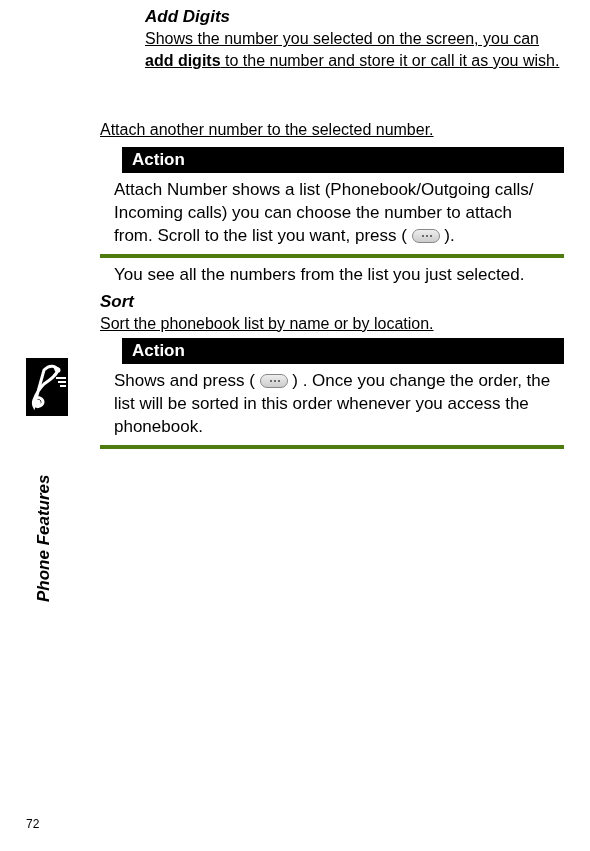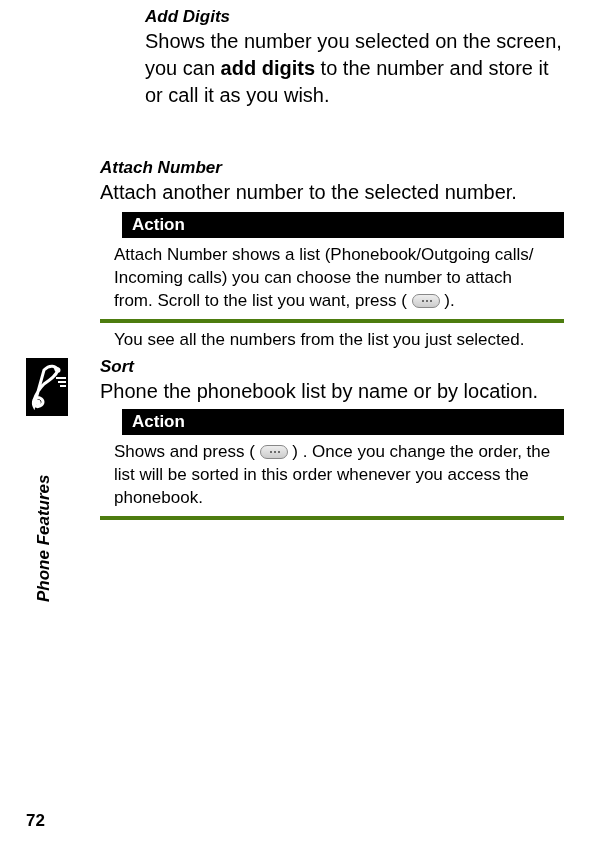--- a/index.html
+++ b/index.html
@@ -1,20 +1,20 @@
 <!DOCTYPE html>
 <html><head>
 <meta charset="utf-8">
 <style>
   * { box-sizing: border-box; margin: 0; padding: 0; }
   html, body { width: 590px; height: 851px; background: #fff; font-family: Arial, Helvetica, sans-serif; color: #000; }
   .page { position: relative; width: 590px; height: 851px; padding: 0 26px 0 100px; }
   .content { padding-top: 6px; }
   .section-title { font-weight: bold; font-style: italic; font-size: 17px; line-height: 1.3; }
-  .body-text { font-size: 20px; line-height: 1.35; }
+  .body-text { font-size: 16px; line-height: 1.35; text-decoration: underline; }
   .bold { font-weight: bold; }
   .section { margin-bottom: 20px; margin-left: 45px; }
   .gap-large { height: 28px; }
   .action-bar { background: #000; color: #fff; font-weight: bold; font-size: 17px; padding: 3px 10px; margin-left: 22px; }
   .action-row { border-bottom: 4px solid #4d7c0f; padding: 6px 10px 6px 14px; font-size: 17px; line-height: 1.35; }
   .action-row:first-of-type { padding-top: 8px; }
   .icon-key {
     display: inline-block;
     width: 28px; height: 14px;
     border: 1px solid #888;
@@ -81,22 +81,22 @@
     font-weight: bold;
     font-style: italic;
     font-size: 17px;
     transform-origin: left top;
     transform: rotate(-90deg) translate(-186px, 8px);
   }
   .page-number {
     position: absolute;
     left: 26px;
     bottom: 20px;
-    font-weight: bold;
-    font-size: 17px;
+    font-weight: normal;
+    font-size: 12px;
     margin-top: 12px;
   }
 </style>
 </head>
 <body>
 
 <div class="page">
 
   <div class="side-tab">
     <div class="black-box">
@@ -123,21 +123,20 @@
     <div class="section">
       <div class="section-title">Add Digits</div>
       <p class="body-text">
         <span>Shows the number you selected on the screen, you can </span><span class="bold">add digits</span><span> to the number and store it or call it as you wish.</span>
       </p>
     </div>
 
     <div class="gap-large"></div>
 
     <div>
-      <div class="section-title">Attach Number</div>
       <p class="body-text">Attach another number to the selected number.</p>
 
       <div style="margin-top:6px;">
         <div class="action-bar">Action</div>
 
         <div class="action-row">
           <span>Attach Number shows a list (Phonebook/Outgoing calls/ Incoming calls) you can choose the number to attach from. Scroll to the list you want, press ( </span>
           <span class="icon-key"></span>
           <span> ).</span>
         </div>
@@ -145,21 +144,21 @@
         <div class="action-row" style="padding-bottom:2px; border-bottom:none;">
           <span>You see all the numbers from the list you just selected.</span>
         </div>
 
 
       </div>
     </div>
 
     <div style="margin-top:2px;">
       <div class="section-title">Sort</div>
-      <p class="body-text">Phone the phonebook list by name or by location.</p>
+      <p class="body-text">Sort the phonebook list by name or by location.</p>
 
       <div style="margin-top:4px;">
         <div class="action-bar">Action</div>
         <div class="action-row">
           <span>Shows and press ( </span>
           <span class="icon-key"></span>
           <span> ) . Once you change the order, the list will be sorted in this order whenever you access the phonebook.</span>
         </div>
       </div>
     </div>

